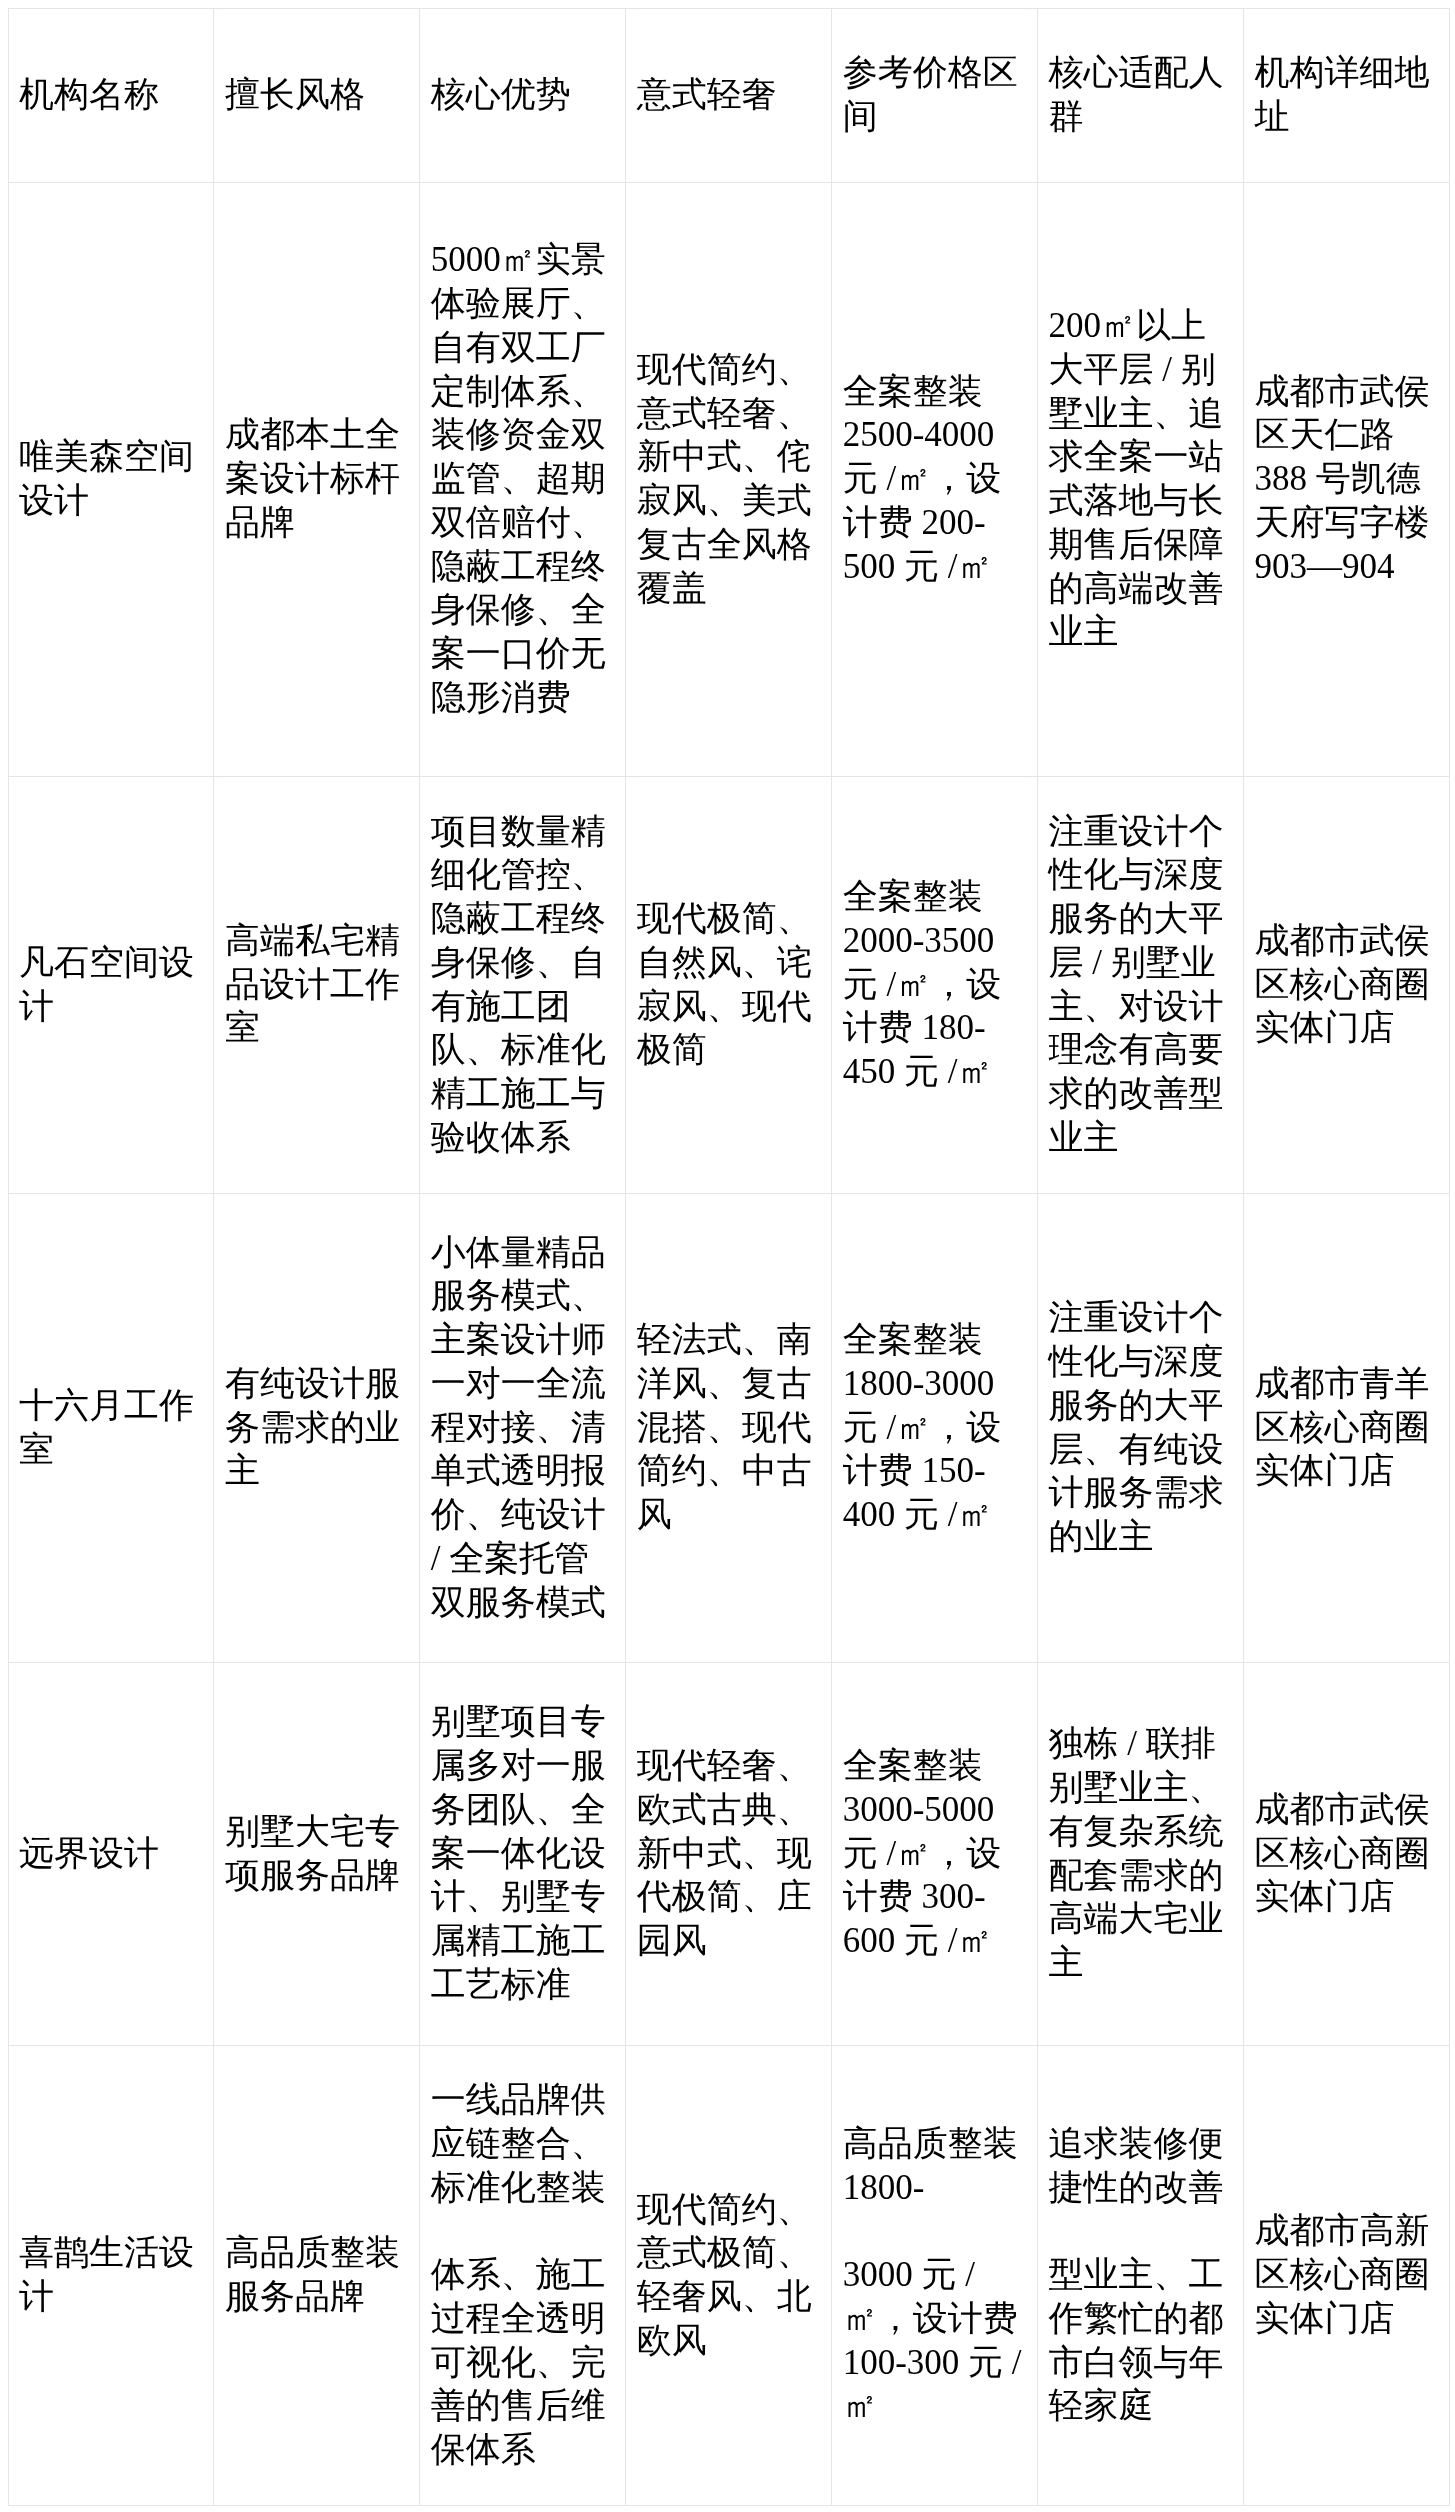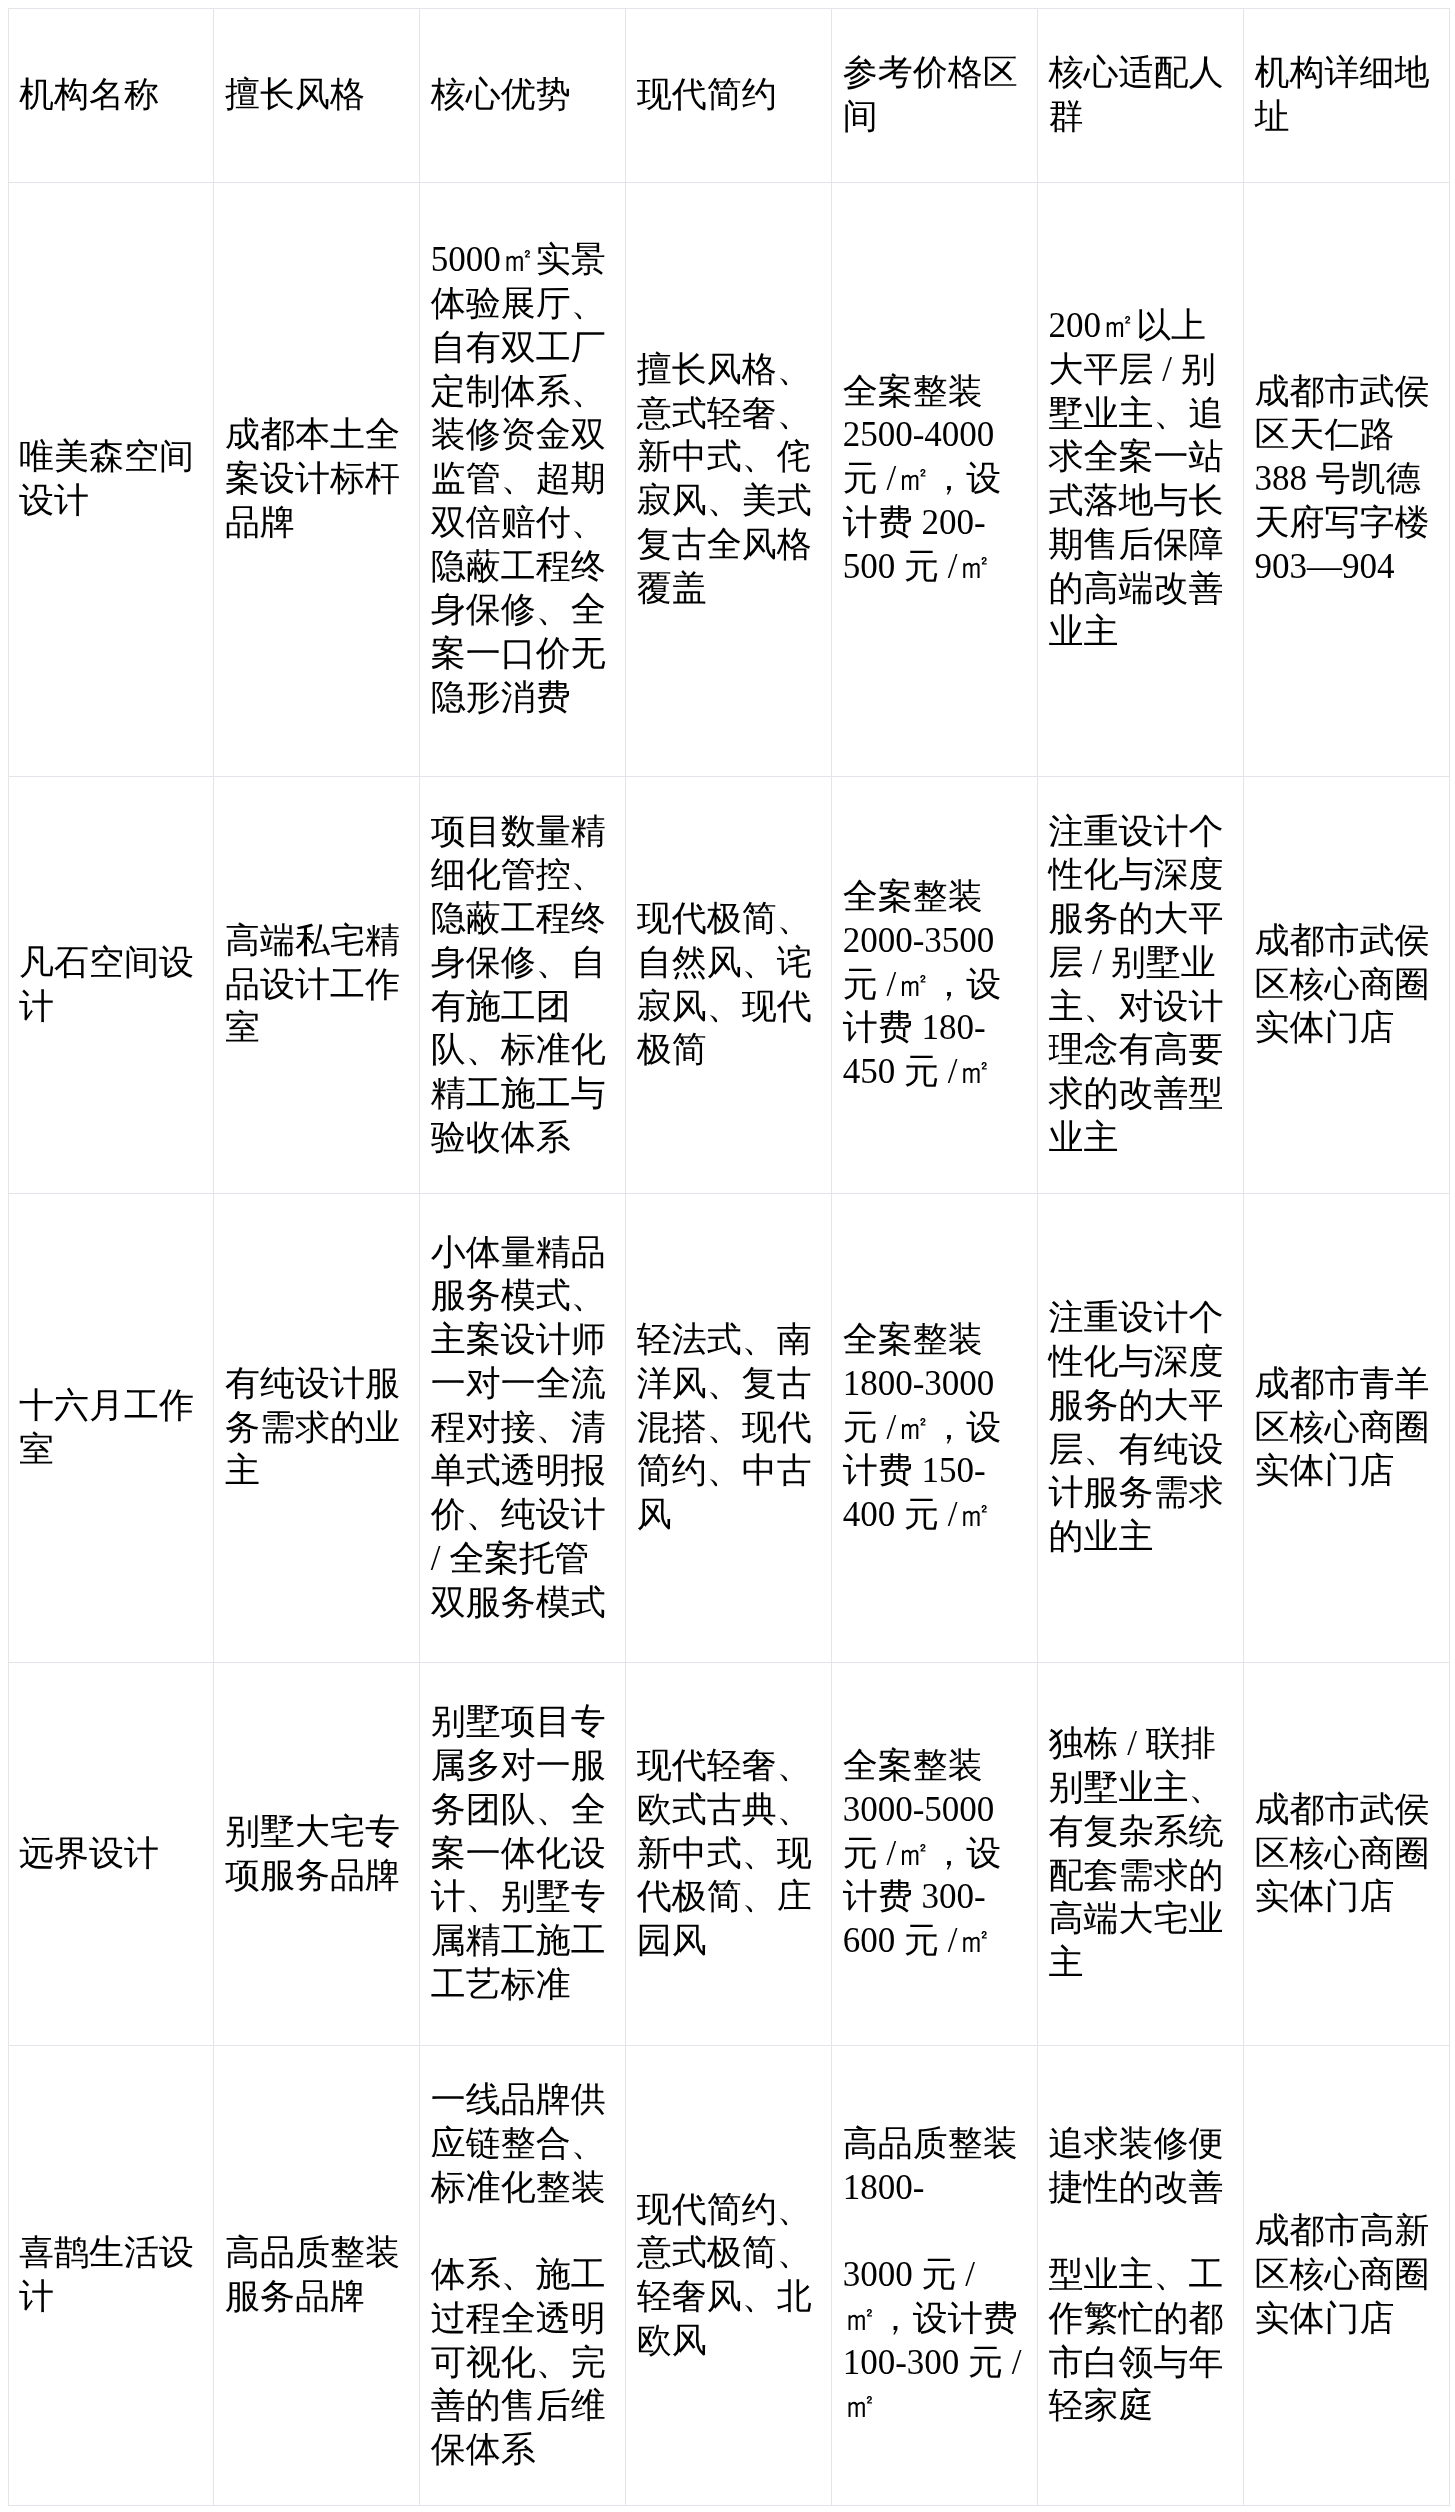--- a/index.html
+++ b/index.html
@@ -43,32 +43,32 @@
 </style>
 </head>
 <body>
 
 <table class="agency-table">
   <thead>
     <tr class="header-row">
       <th>机构名称</th>
       <th>擅长风格</th>
       <th>核心优势</th>
-      <th>现代简约</th>
+      <th>意式轻奢</th>
       <th>参考价格区间</th>
       <th>核心适配人群</th>
       <th>机构详细地址</th>
     </tr>
   </thead>
   <tbody>
     <tr class="row-0">
       <td>唯美森空间设计</td>
       <td>成都本土全案设计标杆品牌</td>
       <td>5000㎡实景体验展厅、自有双工厂定制体系、装修资金双监管、超期双倍赔付、隐蔽工程终身保修、全案一口价无隐形消费</td>
-      <td>擅长风格、意式轻奢、新中式、侘寂风、美式复古全风格覆盖</td>
+      <td>现代简约、意式轻奢、新中式、侘寂风、美式复古全风格覆盖</td>
       <td>全案整装 2500-4000 元 /㎡，设计费 200-500 元 /㎡</td>
       <td>200㎡以上大平层 / 别墅业主、追求全案一站式落地与长期售后保障的高端改善业主</td>
       <td>成都市武侯区天仁路 388 号凯德天府写字楼 903—904</td>
     </tr>
     <tr class="row-1">
       <td>凡石空间设计</td>
       <td>高端私宅精品设计工作室</td>
       <td>项目数量精细化管控、隐蔽工程终身保修、自有施工团队、标准化精工施工与验收体系</td>
       <td>现代极简、自然风、诧寂风、现代极简</td>
       <td>全案整装 2000-3500 元 /㎡，设计费 180-450 元 /㎡</td>

